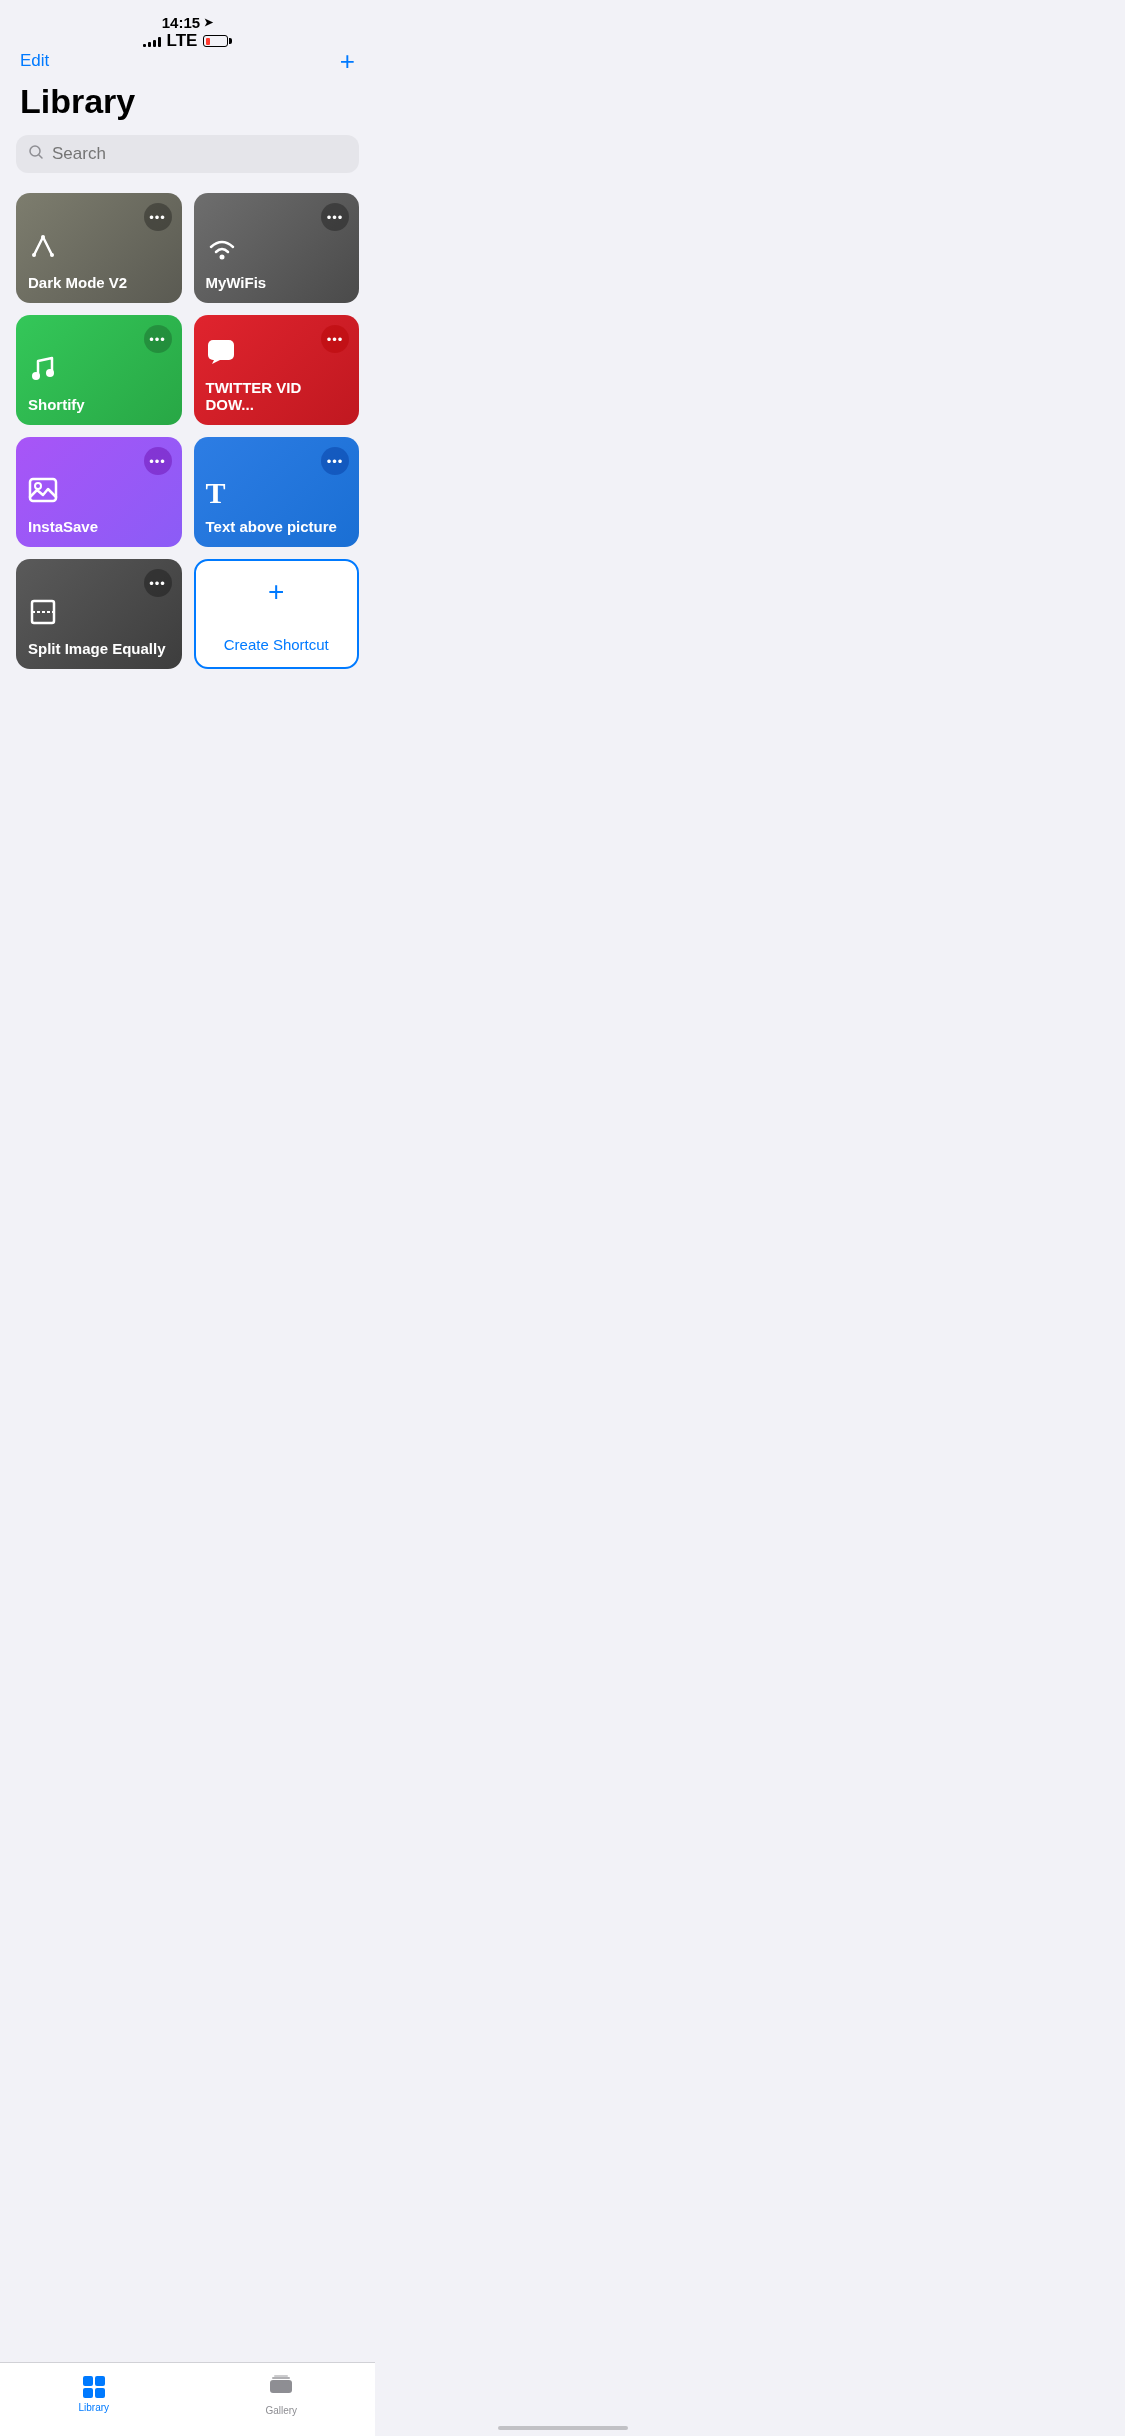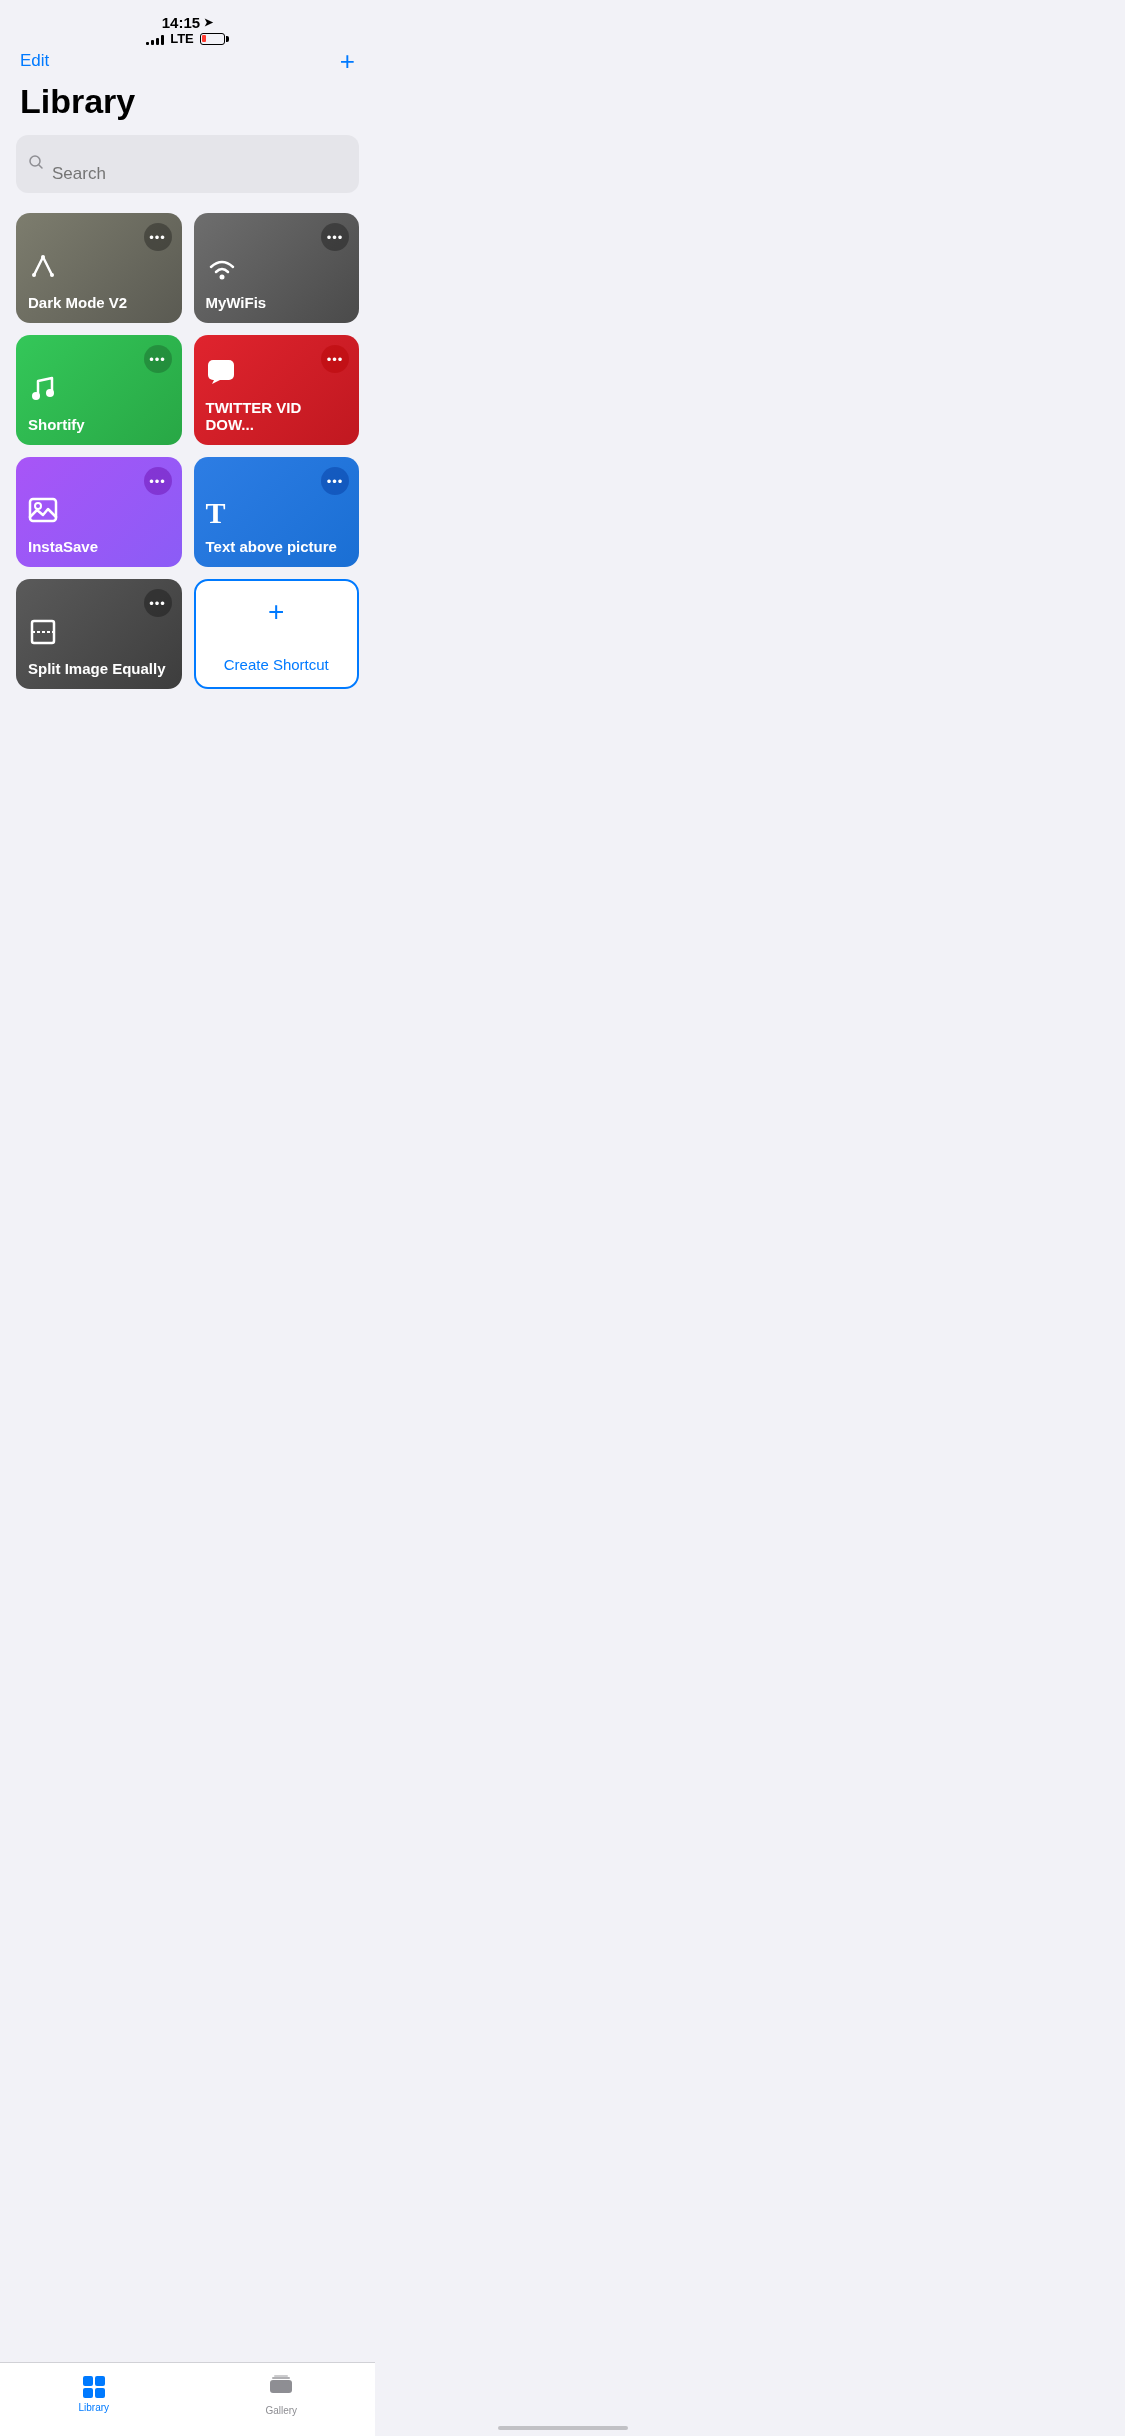--- a/index.html
+++ b/index.html
@@ -41,21 +41,21 @@
       align-items: flex-end;
       gap: 2px;
       height: 12px;
     }
     .signal-bar {
       width: 3px;
       background: #000;
       border-radius: 1px;
     }
     .lte-label {
-      font-size: 13px;
+      font-size: 17px;
       font-weight: 600;
       color: #000;
     }
     .battery {
       display: flex;
       align-items: center;
     }
     .battery-body {
       width: 25px;
       height: 12px;
@@ -127,21 +127,20 @@
       color: #8e8e93;
       font-size: 16px;
     }
     .search-input {
       border: none;
       background: transparent;
       font-size: 17px;
       color: #8e8e93;
       outline: none;
       width: 100%;
-      margin-top: 20px;
     }
 
     
     .shortcuts-grid {
       display: grid;
       grid-template-columns: 1fr 1fr;
       gap: 12px;
       padding: 0 16px;
     }
 

